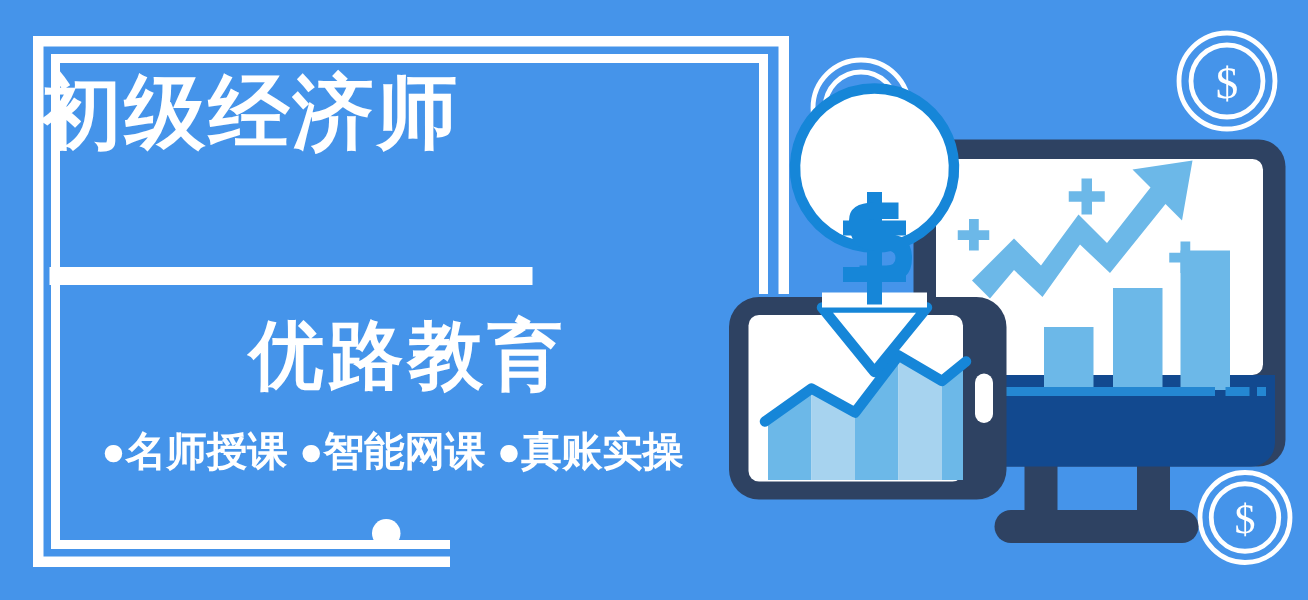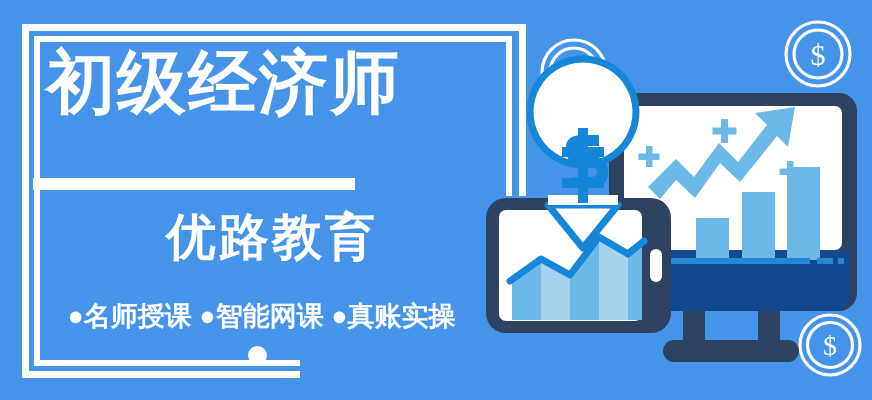--- a/index.html
+++ b/index.html
@@ -36,23 +36,23 @@
     position:absolute;
     left:248px; top:346px;
     width:19px; height:19px;
     border-radius:50%;
     background:#ffffff;
   }
 
   
   #headline {
     position:absolute;
-    left:46px; top:48px;
+    left:27px; top:48px;
     width:460px;
-    font-size:69px;
+    font-size:54px;
     line-height:1;
     font-weight:bold;
     color:#ffffff;
     letter-spacing:2px;
     white-space:nowrap;
   }
   #title-rule {
     position:absolute;
     left:33px; top:178px;
     width:322px; height:12px;
@@ -74,21 +74,20 @@
     position:absolute;
     left:34px; top:286px;
     width:455px;
     text-align:center;
     font-size:27px;
     line-height:1.15;
     font-weight:bold;
     color:#ffffff;
     letter-spacing:0px;
     white-space:nowrap;
-    margin-top:15px;
   }
 
   
   #artwork {
     position:absolute;
     left:470px; top:0;
     width:402px; height:400px;
   }
   #artwork svg { display:block; width:402px; height:400px; }
 </style>

